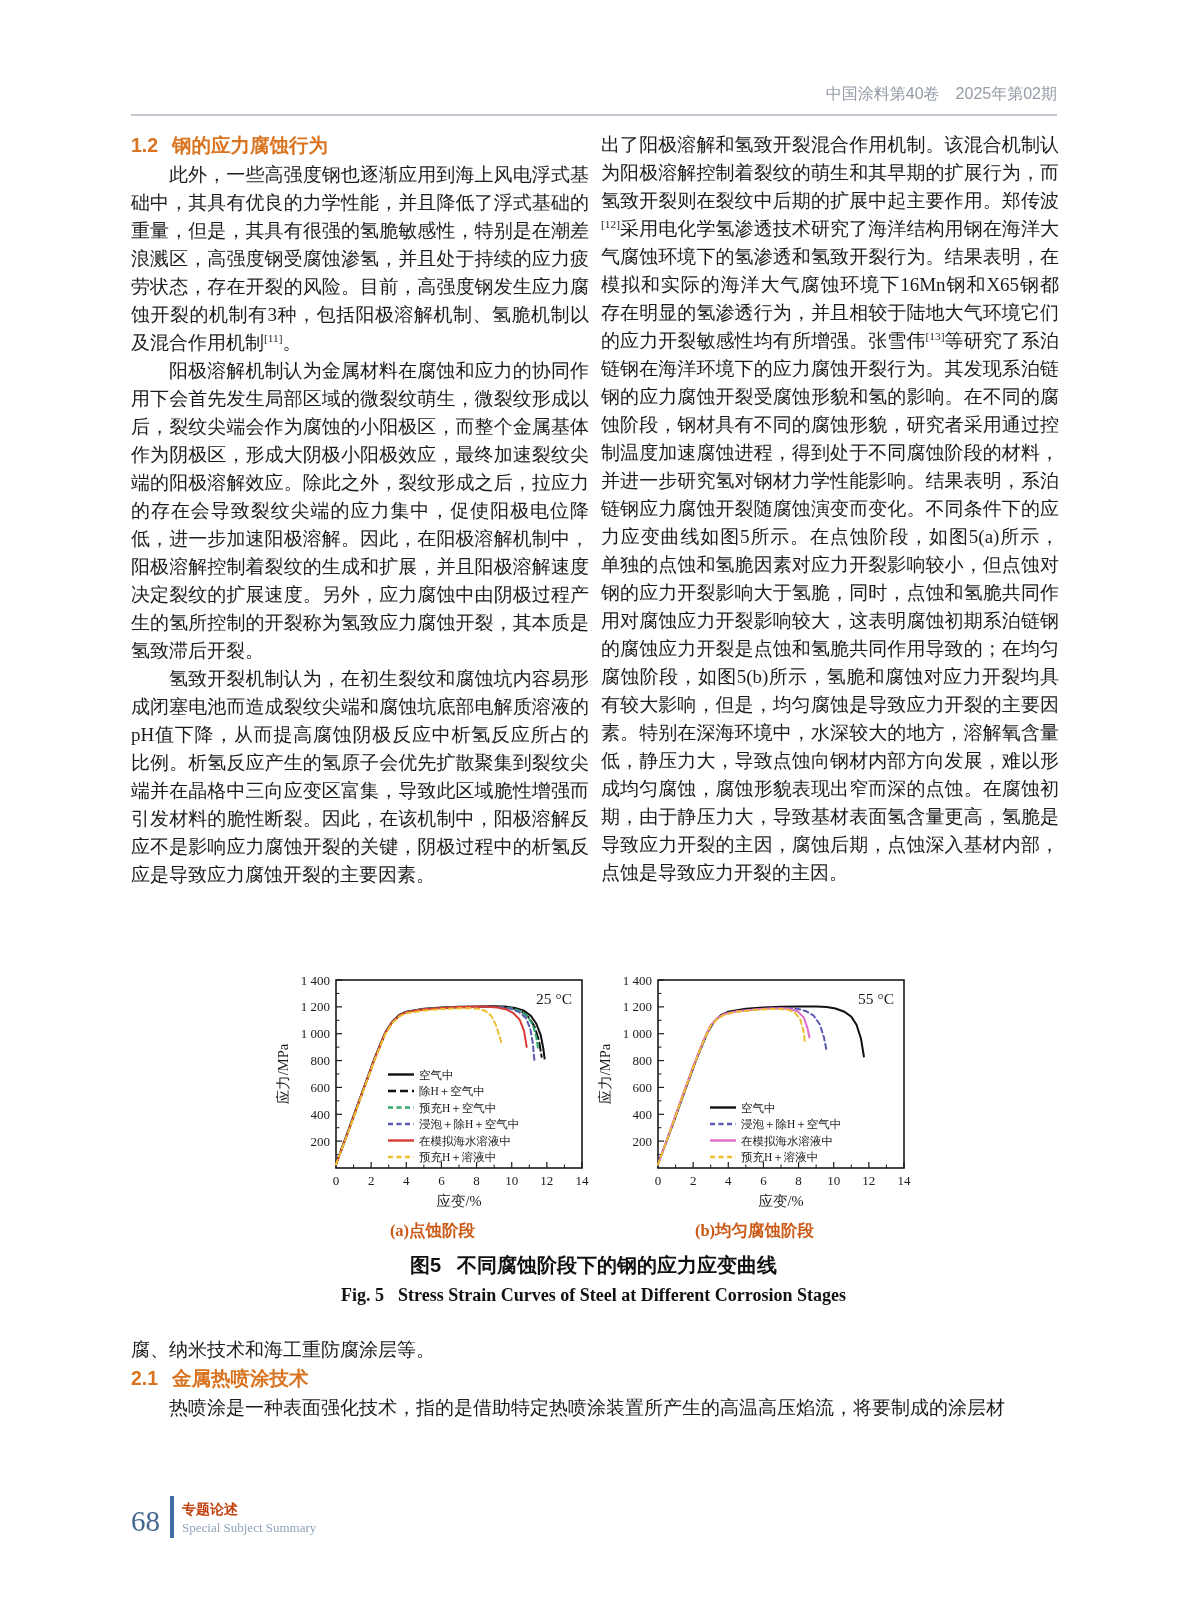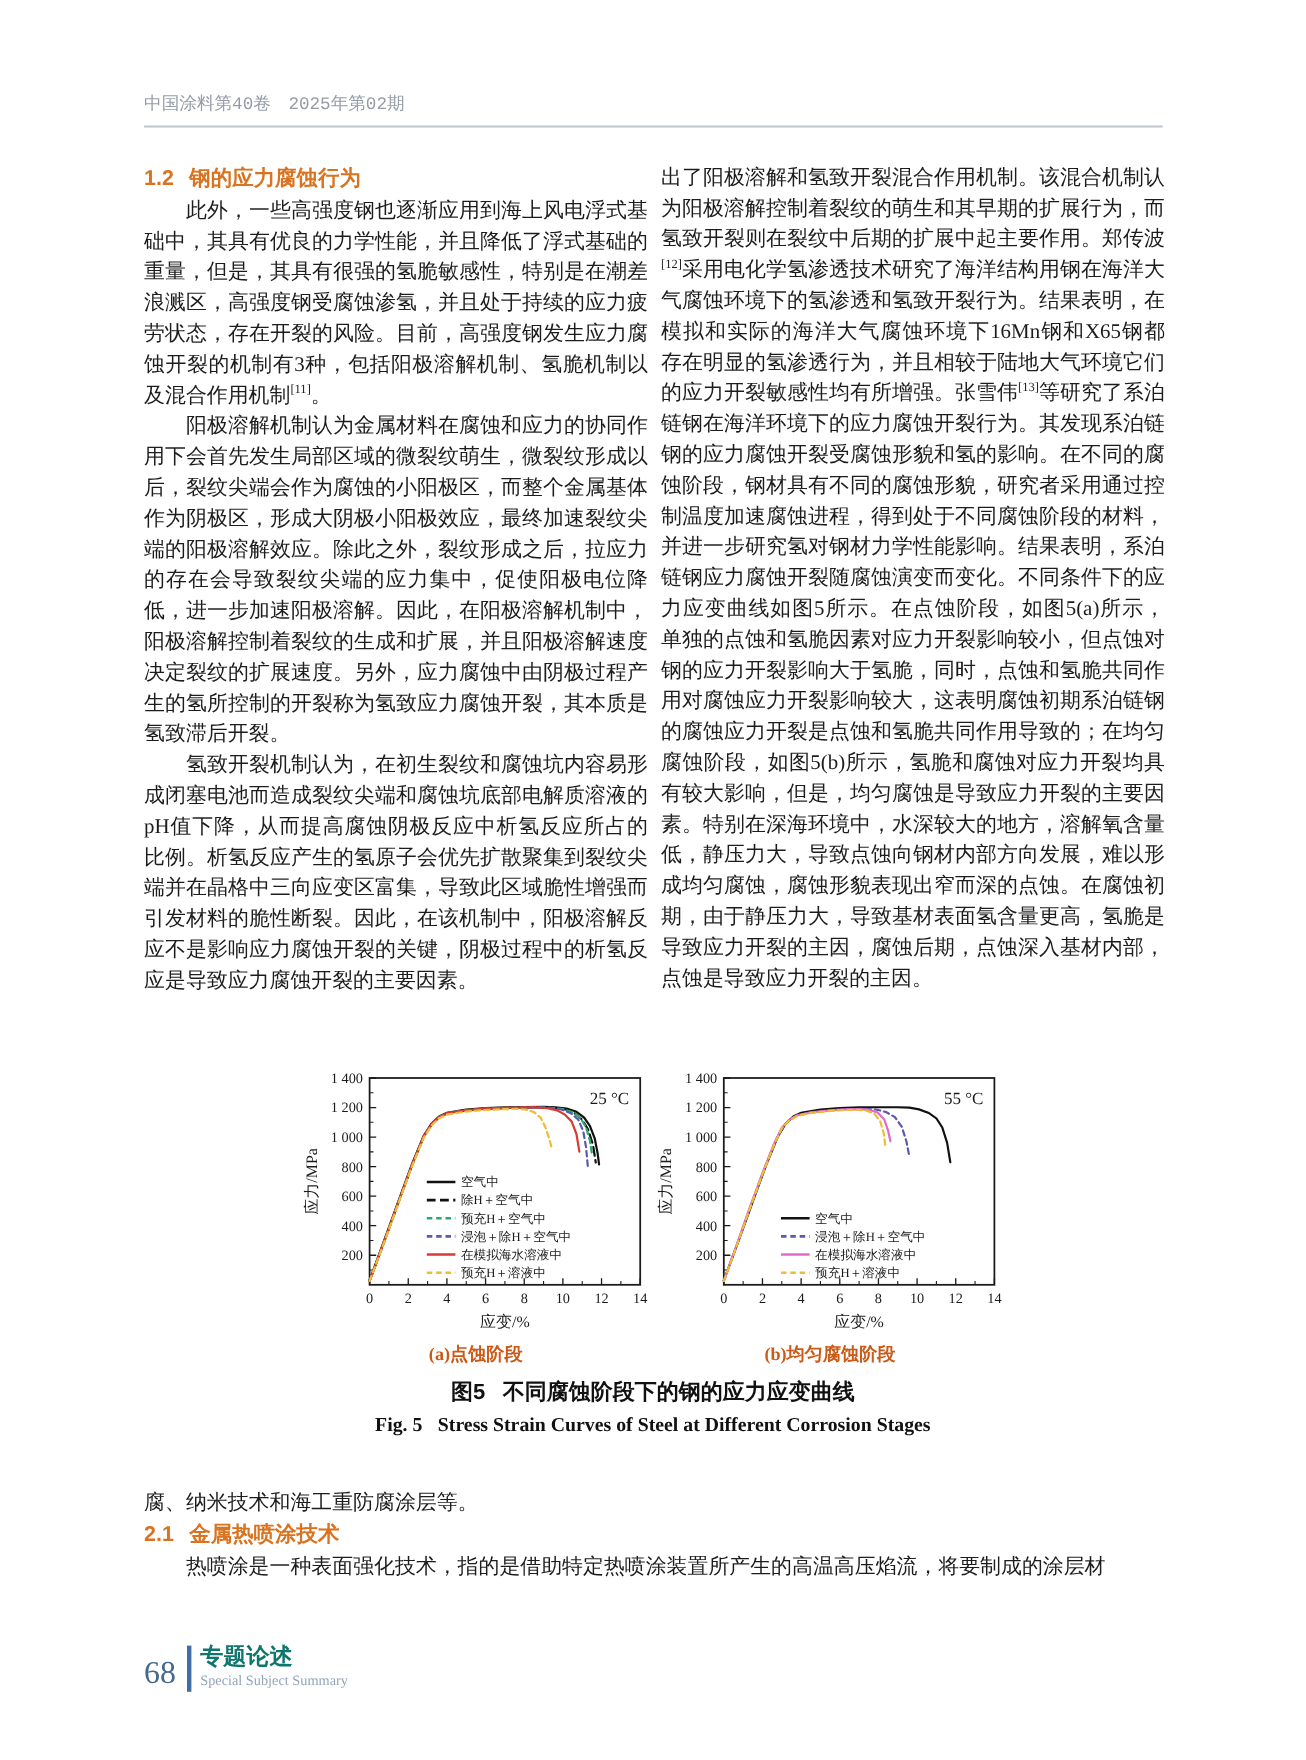--- a/index.html
+++ b/index.html
@@ -2,26 +2,26 @@
 <html><head>
 <meta charset="utf-8">
 <style>
   html,body{margin:0;padding:0;background:#ffffff;}
   body{width:1187px;height:1600px;position:relative;overflow:hidden;
        font-family:"Liberation Serif","DejaVu Serif",serif;color:#1c1c1c;}
   .page{position:absolute;inset:0;background:#fff;}
 
   
   .pg-header{position:absolute;left:131px;right:130px;top:84px;
-    display:flex;justify-content:flex-start;align-items:flex-end;
-    font-family:Liberation Mono, monospace;
+    display:flex;justify-content:flex-end;align-items:flex-end;
+    font-family:Liberation Sans, sans-serif;
     font-size:16px;color:#959ca7;padding-bottom:9px;border-bottom:2px solid #c3c9d1;}
 
   
-  .cols{position:absolute;left:131px;width:928px;display:flex;gap:12px;margin-top:17px;}
+  .cols{position:absolute;left:131px;width:928px;display:flex;gap:12px;}
   .cols-top{top:131px;}
   .cols-bottom{top:1336px;}
   .col{flex:1 1 0;min-width:0;}
   .col p{margin:0;font-size:19px;line-height:28px;text-align:justify;}
   p.indent{text-indent:2em;}
   p.noindent{text-indent:0;}
   sup{font-size:0.60em;line-height:0;}
 
   .h-sub{margin:0 0 2px 0;font-family:"Liberation Sans","DejaVu Sans",sans-serif;
     font-weight:bold;font-size:19.5px;line-height:28px;color:#d9731f;}
@@ -49,22 +49,22 @@
   .cap-cn .figno{margin-right:16px;}
   .cap-en{margin-top:6px;font-family:"Liberation Serif","DejaVu Serif",serif;
     font-weight:bold;font-size:18px;color:#111;}
   .cap-en .figno{margin-right:14px;}
 
   
   .pg-footer{position:absolute;left:131px;top:1496px;display:flex;align-items:center;}
   .pg-num{font-size:29px;color:#44688f;margin-right:10px;align-self:flex-end;}
   .pg-bar{width:4px;height:42px;background:#3f6ea5;margin-right:8px;}
   .pg-sec{display:flex;flex-direction:column;justify-content:center;}
-  .pg-sec-cn{font-family:Liberation Mono, monospace;
-    font-weight:bold;font-size:21px;color:#0f766e;line-height:22px;}
+  .pg-sec-cn{font-family:Liberation Sans, sans-serif;
+    font-weight:bold;font-size:14px;color:#c2410c;line-height:22px;}
   .pg-sec-en{font-size:13px;color:#93a4ba;line-height:16px;}
 </style>
 </head>
 <body>
 
 <div class="page">
 
   <div class="pg-header">
     <span>中国涂料</span>
     <span>第40卷　2025年第02期</span>

